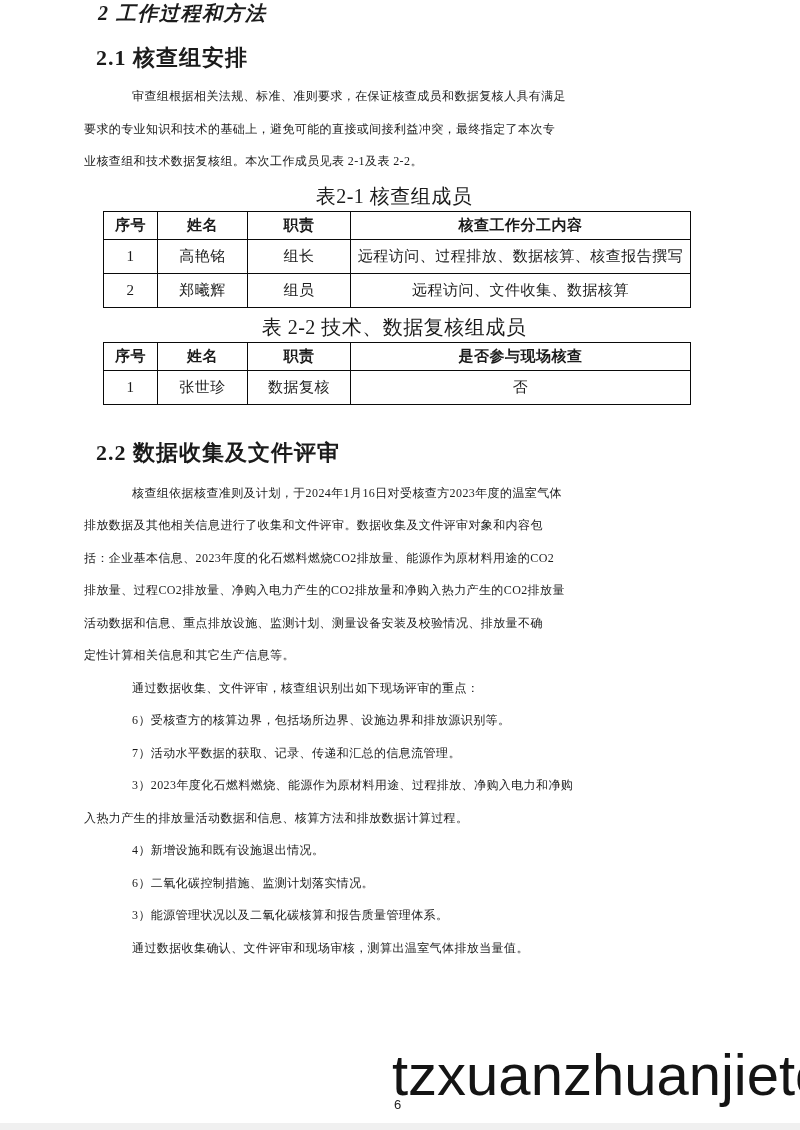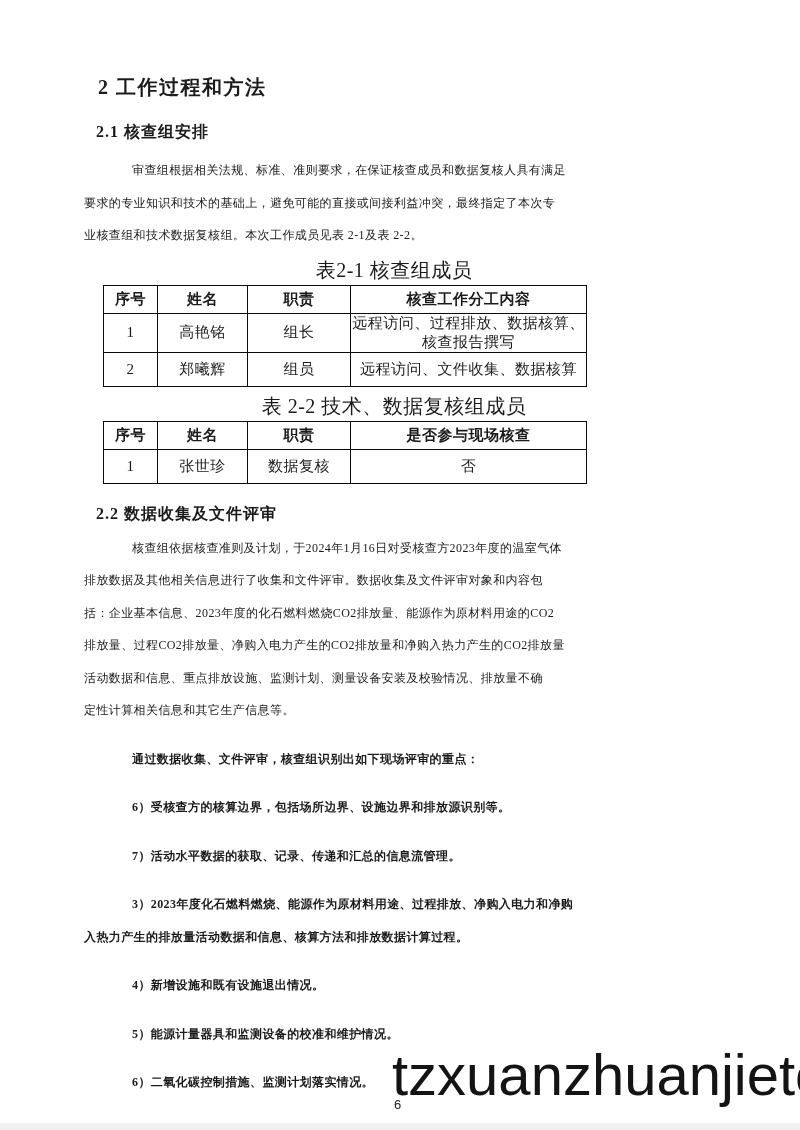--- a/index.html
+++ b/index.html
@@ -8,44 +8,44 @@
     width: 800px;
     height: 1130px;
     background: #ffffff;
     overflow: hidden;
     font-family: "Liberation Serif", "DejaVu Serif", serif;
     color: #1b1b1b;
   }
   .content { margin-left: 84px; width: 620px; }
   .doc-h1 {
     font-size: 20px; font-weight: bold;
-    margin: 0 0 0 14px; padding-top: 74px;
-    line-height: 26px; letter-spacing: 1.5px;
+    margin: 0 0 0 14px; 
+    line-height: 26px; letter-spacing: 1.5px; font-style: italic;
   }
   .doc-h2 {
-    font-size: 16px; font-weight: bold;
+    font-size: 22px; font-weight: bold;
     margin: 20px 0 0 12px; line-height: 24px; letter-spacing: 1px;
   }
-  .doc-h2.second { margin-top: 18px; }
+  .doc-h2.second { margin-top: 36px; }
   .para {
     font-size: 12px; line-height: 32.5px;
     text-indent: 48px; white-space: pre-line;
     margin: 10px 0 0 0; letter-spacing: 0.4px;
   }
-  .para.tight { margin-top: 16px; font-weight: bold; }
-  .para.first22 { margin-top: 6px; }
+  .para.tight { margin-top: 0; }
+  .para.first22 { margin-top: 12px; }
   .table-title {
     font-size: 20px; text-align: center;
     margin: 8px 0 0 0; line-height: 21px; letter-spacing: 0.5px;
   }
   .table-title.second { margin-top: 9px; }
   table.doc-table {
     border-collapse: collapse;
     margin: 4px 0 0 19px;
-    width: 484px;
+    width: 588px;
     font-size: 15px;
     table-layout: fixed;
   }
   table.doc-table th, table.doc-table td {
     border: 1.5px solid #0a0a0a;
     text-align: center; vertical-align: middle;
     padding: 0; letter-spacing: 0.5px;
     overflow: hidden;
   }
   table.doc-table th { height: 27px; font-weight: bold; }
@@ -147,21 +147,20 @@
 括：企业基本信息、2023年度的化石燃料燃烧CO2排放量、能源作为原材料用途的CO2
 排放量、过程CO2排放量、净购入电力产生的CO2排放量和净购入热力产生的CO2排放量
 活动数据和信息、重点排放设施、监测计划、测量设备安装及校验情况、排放量不确
 定性计算相关信息和其它生产信息等。</div>
     <div class="para tight">通过数据收集、文件评审，核查组识别出如下现场评审的重点：</div>
     <div class="para tight">6）受核查方的核算边界，包括场所边界、设施边界和排放源识别等。</div>
     <div class="para tight">7）活动水平数据的获取、记录、传递和汇总的信息流管理。</div>
     <div class="para tight">3）2023年度化石燃料燃烧、能源作为原材料用途、过程排放、净购入电力和净购
 入热力产生的排放量活动数据和信息、核算方法和排放数据计算过程。</div>
     <div class="para tight">4）新增设施和既有设施退出情况。</div>
-    <div class="para tight">5）能源计量器具和监测设备的校准和维护情况。</div>
     <div class="para tight">6）二氧化碳控制措施、监测计划落实情况。</div>
     <div class="para tight">3）能源管理状况以及二氧化碳核算和报告质量管理体系。</div>
     <div class="para tight">通过数据收集确认、文件评审和现场审核，测算出温室气体排放当量值。</div>
 
   </div>
 
   <div class="watermark">tzxuanzhuanjietou</div>
   <div class="page-number">6</div>
   <div class="bottom-bar"></div>
 </div>

